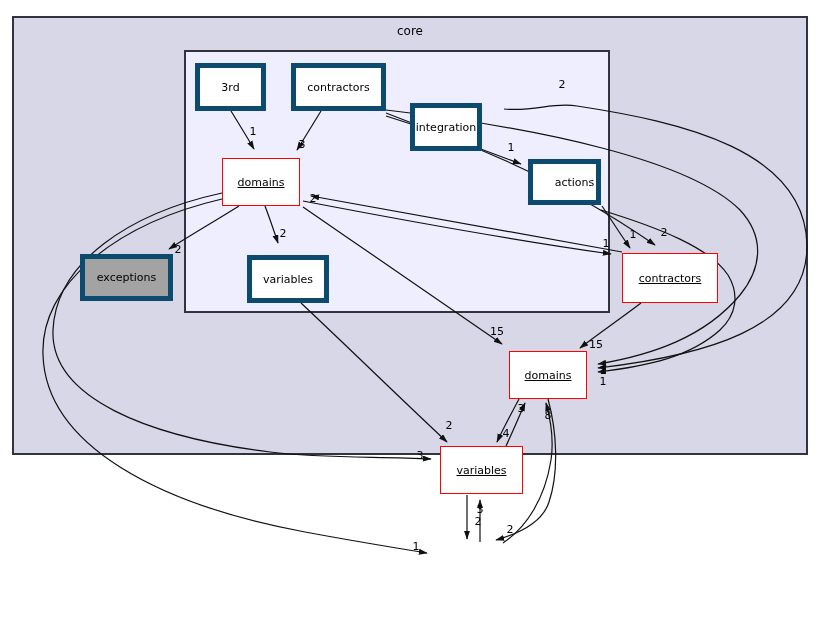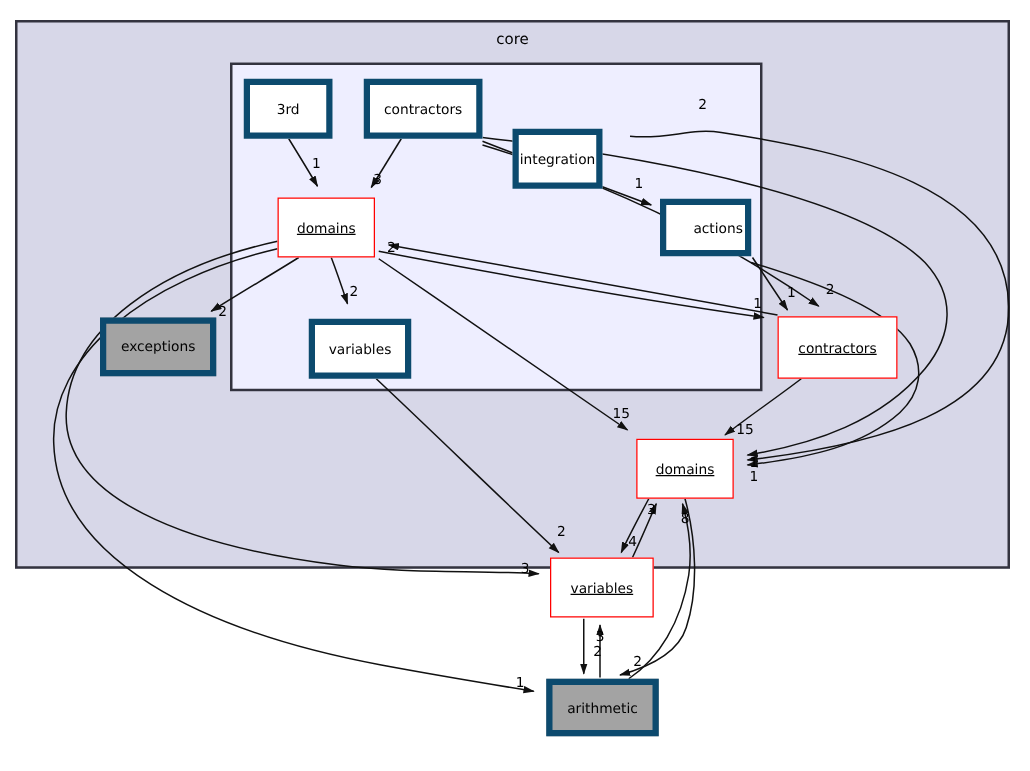--- a/index.html
+++ b/index.html
@@ -73,21 +73,20 @@
   <div class="node" style="left:195px;top:63px;width:71px;height:48px;">3rd</div>
   <div class="node" style="left:291px;top:63px;width:95px;height:48px;">contractors</div>
   <div class="node" style="left:410px;top:63px;width:72px;height:48px;margin-top:40px;">integration</div>
   <div class="node" style="left:528px;top:159px;width:73px;height:46px;padding-left:20px;">actions</div>
   <div class="node red" style="left:222px;top:158px;width:78px;height:48px;">domains</div>
   <div class="node" style="left:247px;top:255px;width:82px;height:48px;">variables</div>
   <div class="node gray" style="left:80px;top:254px;width:93px;height:47px;">exceptions</div>
   <div class="node red" style="left:622px;top:253px;width:96px;height:50px;">contractors</div>
   <div class="node red" style="left:509px;top:351px;width:78px;height:48px;">domains</div>
   <div class="node red" style="left:440px;top:446px;width:83px;height:48px;">variables</div>
-  <div class="node gray" style="left:437px;top:543px;width:90px;height:46px;">arithmetic</div>
 
   <span class="edge-label" style="left:253px;top:131px;">1</span>
   <span class="edge-label" style="left:302px;top:144px;">3</span>
   <span class="edge-label" style="left:511px;top:147px;">1</span>
   <span class="edge-label" style="left:664px;top:232px;">2</span>
   <span class="edge-label" style="left:603px;top:370px;">1</span>
   <span class="edge-label" style="left:562px;top:84px;">2</span>
   <span class="edge-label" style="left:633px;top:234px;">1</span>
   <span class="edge-label" style="left:603px;top:381px;">1</span>
   <span class="edge-label" style="left:178px;top:249px;">2</span>

